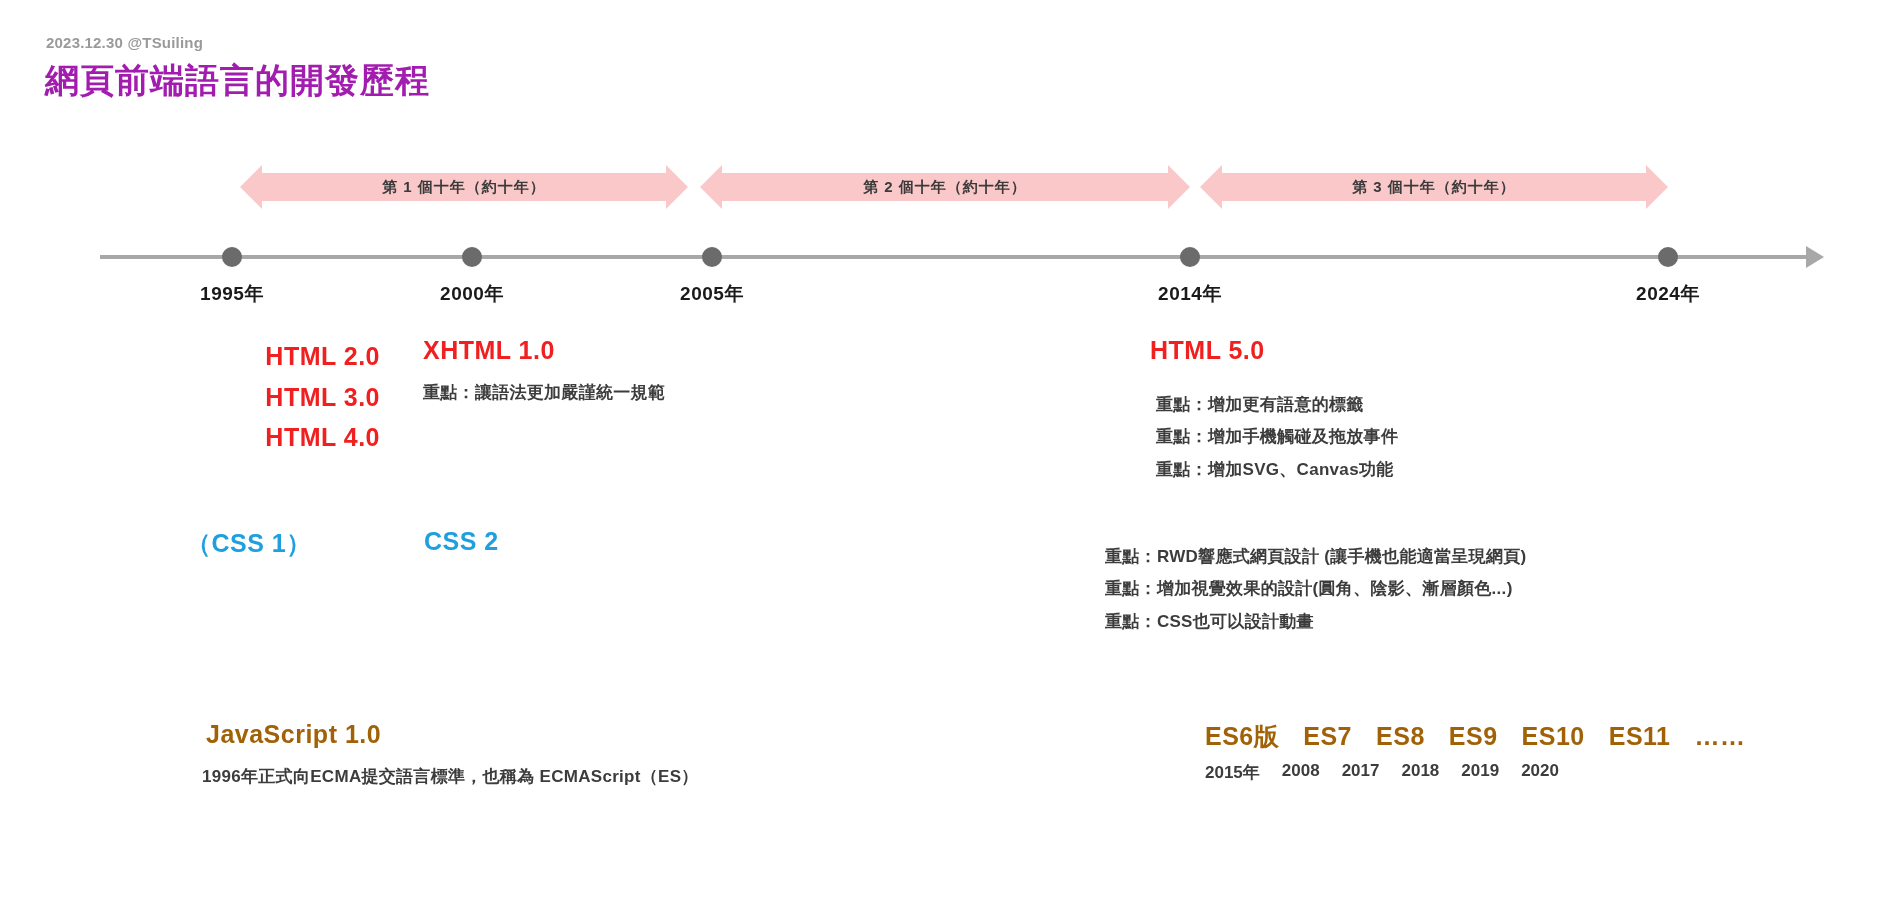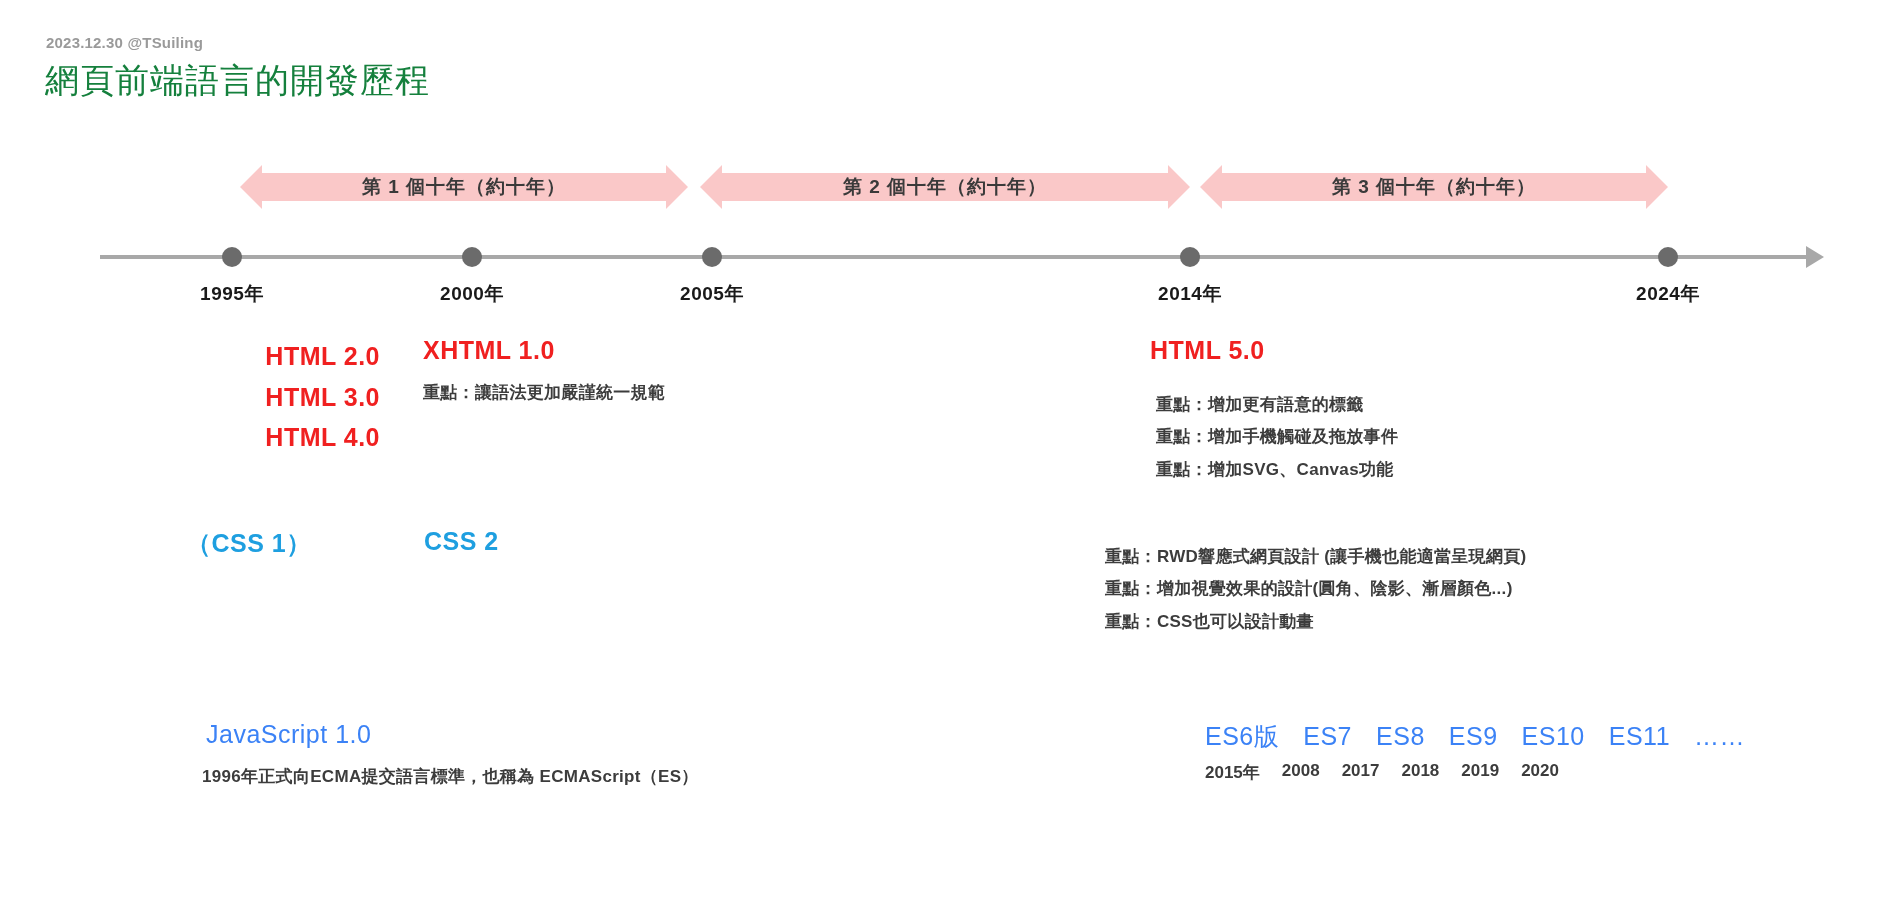--- a/index.html
+++ b/index.html
@@ -24,43 +24,43 @@
     font-size: 15px;
     font-weight: bold;
     color: #9a9a9a;
     letter-spacing: 0.2px;
   }
   .page-title {
     position: absolute;
     left: 45px;
     top: 58px;
     font-size: 34px;
-    font-weight: normal;
-    color: #15803d;
+    font-weight: bold;
+    color: #a21caf;
     letter-spacing: 1px;
   }
 
   
   .decade {
     position: absolute;
     height: 44px;
     top: 165px;
     display: flex;
     align-items: center;
     justify-content: center;
   }
   .decade .band {
     position: absolute;
     left: 0; right: 0; top: 0; bottom: 0;
     background: #fac8c8;
   }
   .decade .lbl {
     position: relative;
     z-index: 2;
-    font-size: 19px;
+    font-size: 15px;
     font-weight: bold;
     color: #3a3a3a;
     letter-spacing: 1px;
     white-space: nowrap;
   }
   
   .decade.dbl .band {
     clip-path: polygon(0% 50%, 22px 0%, 22px 18%, calc(100% - 22px) 18%, calc(100% - 22px) 0%, 100% 50%, calc(100% - 22px) 100%, calc(100% - 22px) 82%, 22px 82%, 22px 100%);
   }
 
@@ -112,23 +112,23 @@
     white-space: nowrap;
   }
   .h-blue {
     color: #1e9fe0;
     font-size: 25px;
     font-weight: bold;
     letter-spacing: 0.5px;
     white-space: nowrap;
   }
   .h-orange {
-    color: #3b82f6;
+    color: #a16207;
     font-size: 25px;
-    font-weight: normal;
+    font-weight: bold;
     letter-spacing: 0.5px;
     white-space: nowrap;
   }
   .note {
     font-size: 17px;
     font-weight: bold;
     color: #3c3c3c;
     letter-spacing: 0.3px;
     white-space: nowrap;
     line-height: 1.9;

